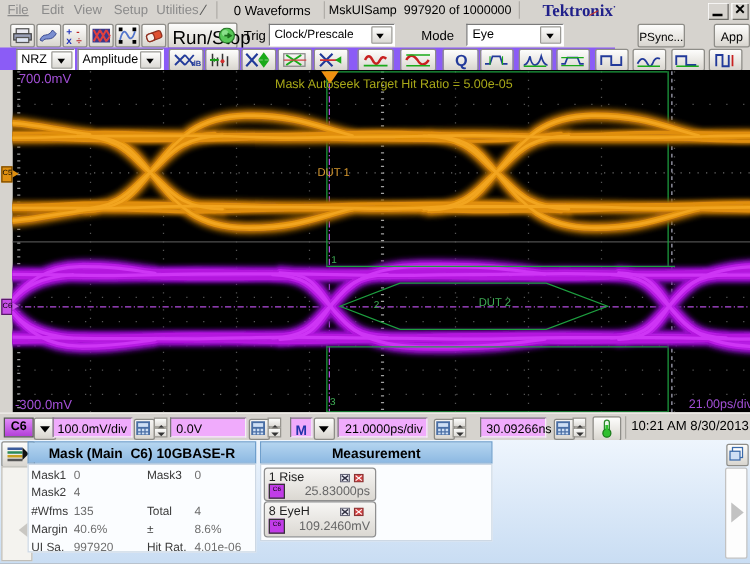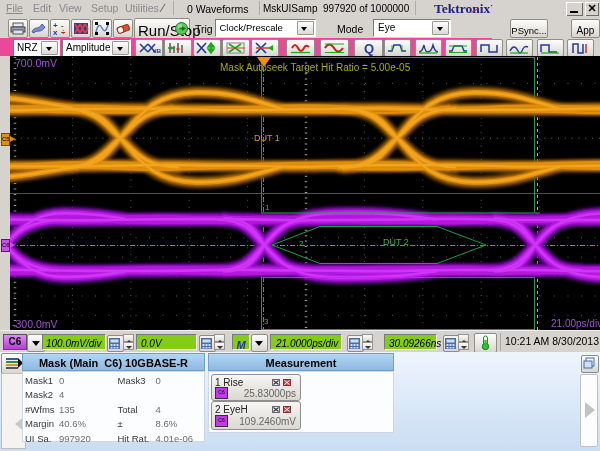--- a/index.html
+++ b/index.html
@@ -1,18 +1,18 @@
 <!DOCTYPE html>
 <html><head><meta charset="utf-8">
 <style>
   html,body{margin:0;padding:0;}
   body{width:600px;height:451px;position:relative;overflow:hidden;
        font-family:"Liberation Sans",sans-serif;background:#d6d3ce;}
   .abs{position:absolute;}
-  .sunk{background:#84cc16;border:1px solid;border-color:#7a7a7a #f2f2f2 #f2f2f2 #7a7a7a;font-style:italic;}
+  .sunk{background:#f0abfc;border:1px solid;border-color:#7a7a7a #f2f2f2 #f2f2f2 #7a7a7a;}
   .raise{background:linear-gradient(#fdfdfc,#e8e6e1 60%,#d8d5cf);border:1px solid #8e8d88;border-radius:2px;}
   .btn3d{background:#d6d3ce;box-shadow:inset 1px 1px 0 #ffffff, inset -1px -1px 0 #6c6b66;}
   .t11{font-size:11px;line-height:15px;color:#000;}
   .combo{background:#fff;border:1px solid;border-color:#7a7a7a #fff #fff #7a7a7a;}
   .comboarr{position:absolute;right:1px;top:1px;bottom:1px;width:15px;
     background:linear-gradient(#fdfdfc,#dcdad5);border:1px solid #9a9994;
     border-radius:1px;}
   .comboarr:after{content:"";position:absolute;left:3.5px;top:5px;border:3.5px solid transparent;border-top:4.5px solid #000;}
   .spin{width:11px;height:16px;}
   .spin .u,.spin .d{position:absolute;left:0;width:11px;height:8px;
@@ -106,21 +106,21 @@
   <div class="abs combo" style="left:373px;top:2px;width:76px;height:16px;">
     <span class="abs" style="left:4px;top:2px;font-size:10px;">Eye</span>
       <div class="comboarr"></div>
     </div>
   <div class="abs raise" style="left:510px;top:2px;width:36px;height:17px;text-align:center;">
     <span style="font-size:9.5px;line-height:16px;">PSync...</span></div>
   <div class="abs raise" style="left:571px;top:2px;width:27px;height:17px;text-align:center;">
     <span style="font-size:10px;line-height:16px;">App</span></div>
 </div>
 
-<div class="abs" style="left:0;top:38px;width:492px;height:18px;background:#ec4899;" id="row3">
+<div class="abs" style="left:0;top:38px;width:492px;height:18px;background:#8b5cf6;" id="row3">
   <div class="abs combo" style="left:13px;top:1px;width:45px;height:16px;">
     <span class="abs" style="left:3px;top:2px;font-size:10px;">NRZ</span>
       <div class="comboarr"></div>
     </div>
   <div class="abs combo" style="left:62px;top:1px;width:67px;height:16px;">
     <span class="abs" style="left:3px;top:2px;font-size:10px;">Amplitude</span>
       <div class="comboarr"></div>
     </div>
   <div class="abs raise" style="left:135px;top:1px;width:26px;height:16px;"><svg width="26" height="16">
         <path d="M4 4 L12 12 M12 4 L4 12 M12 4 L19 12 M19 4 L12 12" stroke="#223a9a" stroke-width="1.5" fill="none"></path>
@@ -479,21 +479,21 @@
       <svg class="abs" style="right:9px;top:4px;" width="8" height="7">
           <rect x="0.5" y="0.5" width="7" height="6" fill="#d44444" stroke="#883333"></rect>
           <path d="M1.5 1.5 L6.5 5.5 M6.5 1.5 L1.5 5.5" stroke="#fff" stroke-width="1"></path>
         </svg>
       <div class="abs" style="left:3px;top:12px;width:11px;height:10px;background:#c13ce8;border:1px solid #333;font-size:5px;line-height:9px;text-align:center;">C6</div>
       <span class="abs" style="right:4px;top:13px;font-size:10px;color:#666;white-space:nowrap;">25.83000ps</span>
     </div>
 
 
     <div class="abs card" style="left:2px;top:29px;width:88px;height:27px;">
-      <span class="abs" style="left:3px;top:2px;font-size:10px;color:#222;">2 EyeH</span>
+      <span class="abs" style="left:3px;top:2px;font-size:10px;color:#222;">8 EyeH</span>
       <svg class="abs" style="right:20px;top:4px;" width="8" height="7">
           <rect x="0.5" y="0.5" width="7" height="6" fill="#f0f0f8" stroke="#667"></rect>
           <path d="M1.5 1.5 L6.5 5.5 M6.5 1.5 L1.5 5.5" stroke="#334" stroke-width="1.1"></path>
         </svg>
       <svg class="abs" style="right:9px;top:4px;" width="8" height="7">
           <rect x="0.5" y="0.5" width="7" height="6" fill="#d44444" stroke="#883333"></rect>
           <path d="M1.5 1.5 L6.5 5.5 M6.5 1.5 L1.5 5.5" stroke="#fff" stroke-width="1"></path>
         </svg>
       <div class="abs" style="left:3px;top:13px;width:11px;height:10px;background:#c13ce8;border:1px solid #333;font-size:5px;line-height:9px;text-align:center;">C6</div>
       <span class="abs" style="right:4px;top:14px;font-size:10px;color:#666;white-space:nowrap;">109.2460mV</span>

